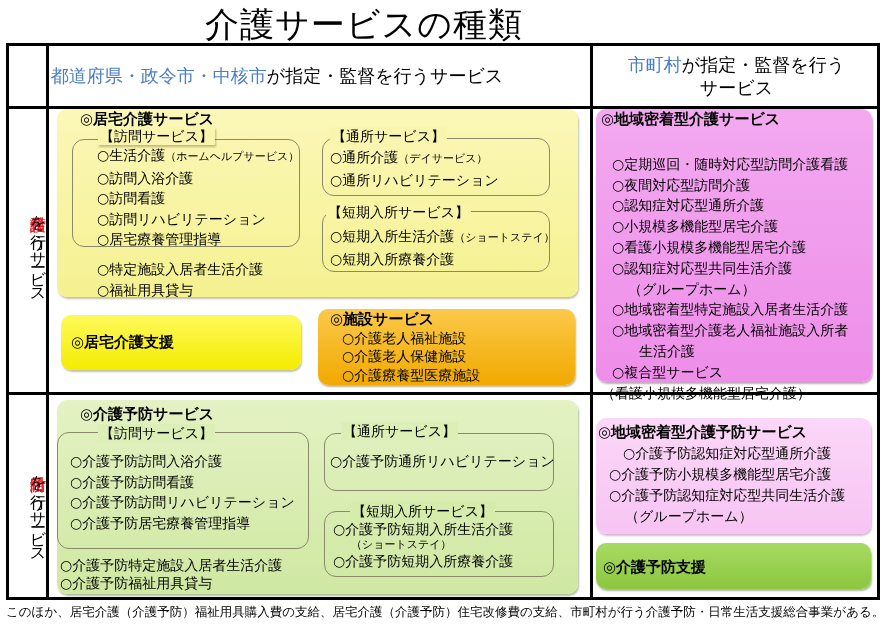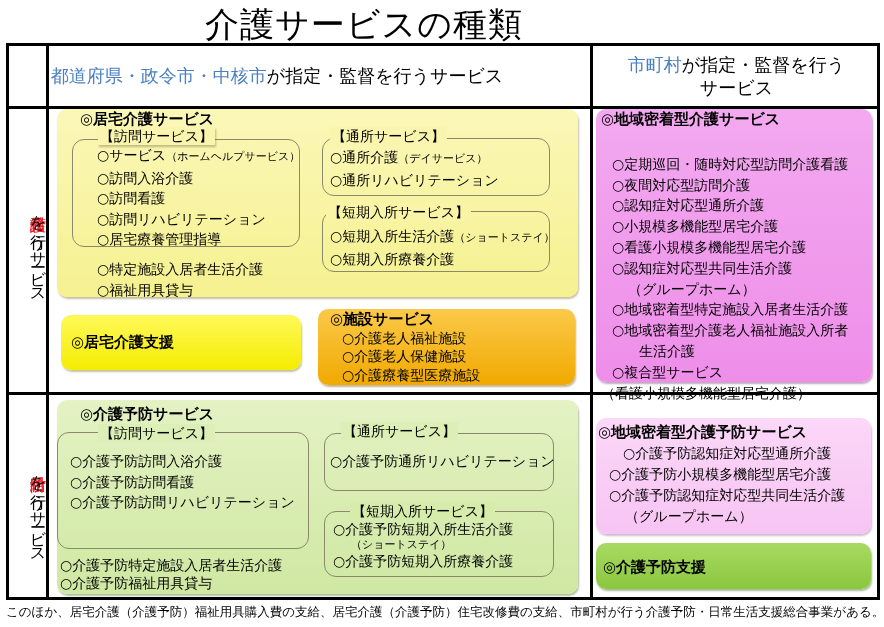--- a/index.html
+++ b/index.html
@@ -64,21 +64,21 @@
 <div class="side" style="left:9px; top:420px; height:180px;">
   <span class="red">予防給付</span><span>を行うサービス</span>
 </div>
 
 <div class="box yellow" style="left:57px; top:109px; width:521px; height:188px;"></div>
 <div class="t h" style="left:80px; top:109px;">◎居宅介護サービス</div>
 
 <div class="inner" style="left:72px; top:139px; width:228px; height:108px;"></div>
 <div class="lbl yellow" style="left:98px; top:127px; background:#faf5ae;">【訪問サービス】</div>
 <div class="t" style="left:97px; top:145px;">
-  <div><span>○サービス</span><span class="ysm">（ホームヘルプサービス）</span></div>
+  <div><span>○生活介護</span><span class="ysm">（ホームヘルプサービス）</span></div>
   <div>○訪問入浴介護</div>
   <div>○訪問看護</div>
   <div>○訪問リハビリテーション</div>
   <div>○居宅療養管理指導</div>
 </div>
 
 <div class="inner" style="left:322px; top:138px; width:228px; height:58px;"></div>
 <div class="lbl" style="left:330px; top:127px; background:#faf5ae;">【通所サービス】</div>
 <div class="t" style="left:330px; top:147px;">
   <div><span>○通所介護</span><span class="ysm">（デイサービス）</span></div>
@@ -127,20 +127,21 @@
 
 <div class="box green-light" style="left:57px; top:400px; width:521px; height:194px;"></div>
 <div class="t h" style="left:80px; top:404px;">◎介護予防サービス</div>
 
 <div class="inner" style="left:57px; top:432px; width:252px; height:117px;"></div>
 <div class="lbl" style="left:98px; top:424px; background:#dcefb6;">【訪問サービス】</div>
 <div class="t" style="left:70px; top:451px;">
   <div>○介護予防訪問入浴介護</div>
   <div>○介護予防訪問看護</div>
   <div>○介護予防訪問リハビリテーション</div>
+  <div>○介護予防居宅療養管理指導</div>
 </div>
 
 <div class="inner" style="left:324px; top:433px; width:230px; height:58px;"></div>
 <div class="lbl" style="left:341px; top:422px; background:#dcefb6;">【通所サービス】</div>
 <div class="t" style="left:330px; top:451px;">
   <div>○介護予防通所リハビリテーション</div>
 </div>
 
 <div class="inner" style="left:324px; top:511px; width:230px; height:66px;"></div>
 <div class="lbl" style="left:350px; top:502px; background:#d6ecab;">【短期入所サービス】</div>

